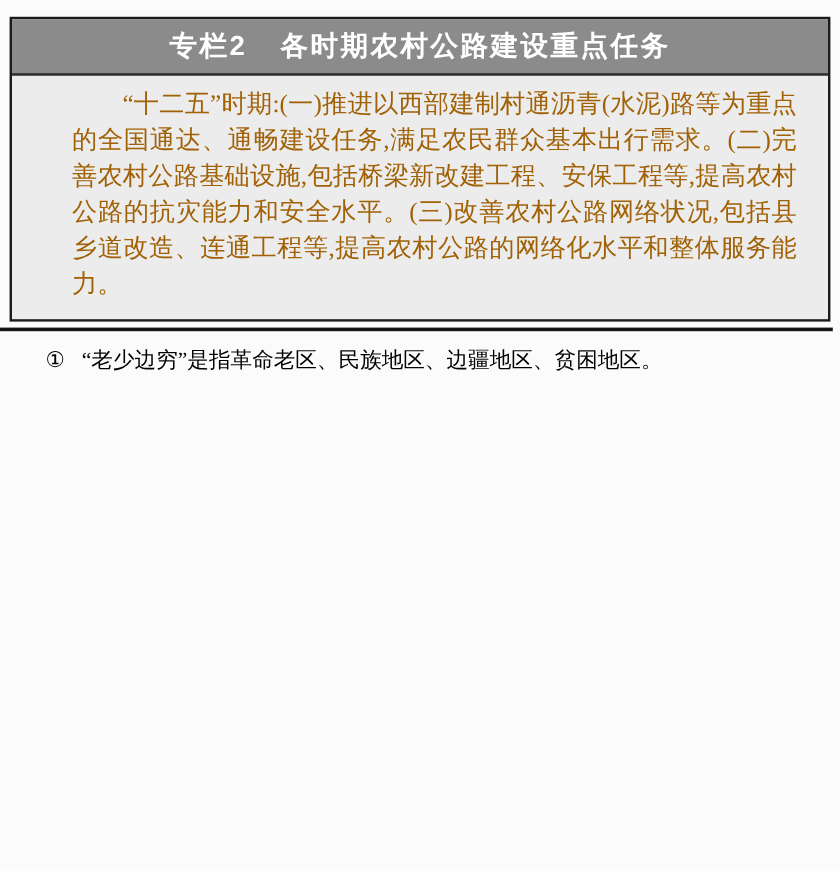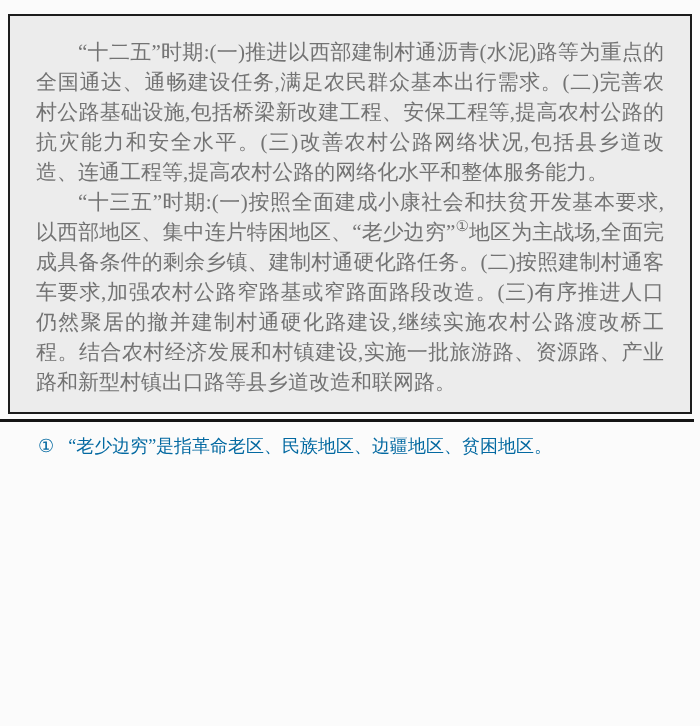--- a/index.html
+++ b/index.html
@@ -29,58 +29,62 @@
     color: #ffffff;
     font-weight: 700;
     font-size: 23px;
     letter-spacing: 2px;
     font-family: "Liberation Sans", "DejaVu Sans", sans-serif;
   }
   .panel-header .box-title {
     margin-left: 1.2em;
   }
   .panel-body {
-    padding: 21px 26px 15px 26px;
+    padding: 8px 26px 15px 26px;
     font-size: 21px;
     line-height: 30px;
     text-align: justify;
-    color: #737373;
+    color: #a16207;
+    margin-left: 24px;
   }
   .panel-body p {
     margin: 0;
     text-indent: 2em;
   }
   .fn-marker {
     font-size: 15px;
     vertical-align: super;
     line-height: 0;
   }
   .footnote-rule {
     width: 694px;
     height: 3px;
     background: #151515;
     margin: 5px 0 0 0;
   }
   .footnote {
     margin: 11px 16px 0 38px;
     font-size: 18px;
     line-height: 26px;
-    color: #0369a1;
+    color: #000000;
   }
   .footnote .fn-no {
     margin-right: 14px;
   }
 </style>
 </head>
 <body>
 
 <div class="panel">
+  <div class="panel-header">
+    <span>专栏2</span>
+    <span class="box-title">各时期农村公路建设重点任务</span>
+  </div>
   <div class="panel-body">
     <p>“十二五”时期:(一)推进以西部建制村通沥青(水泥)路等为重点的全国通达、通畅建设任务,满足农民群众基本出行需求。(二)完善农村公路基础设施,包括桥梁新改建工程、安保工程等,提高农村公路的抗灾能力和安全水平。(三)改善农村公路网络状况,包括县乡道改造、连通工程等,提高农村公路的网络化水平和整体服务能力。</p>
-    <p><span>“十三五”时期:(一)按照全面建成小康社会和扶贫开发基本要求,以西部地区、集中连片特困地区、“老少边穷”</span><sup class="fn-marker">①</sup><span>地区为主战场,全面完成具备条件的剩余乡镇、建制村通硬化路任务。(二)按照建制村通客车要求,加强农村公路窄路基或窄路面路段改造。(三)有序推进人口仍然聚居的撤并建制村通硬化路建设,继续实施农村公路渡改桥工程。结合农村经济发展和村镇建设,实施一批旅游路、资源路、产业路和新型村镇出口路等县乡道改造和联网路。</span></p>
   </div>
 </div>
 
 <div class="footnote-rule"></div>
 
 <div class="footnote">
   <span class="fn-no">①</span><span>“老少边穷”是指革命老区、民族地区、边疆地区、贫困地区。</span>
 </div>
 
 </body></html>

